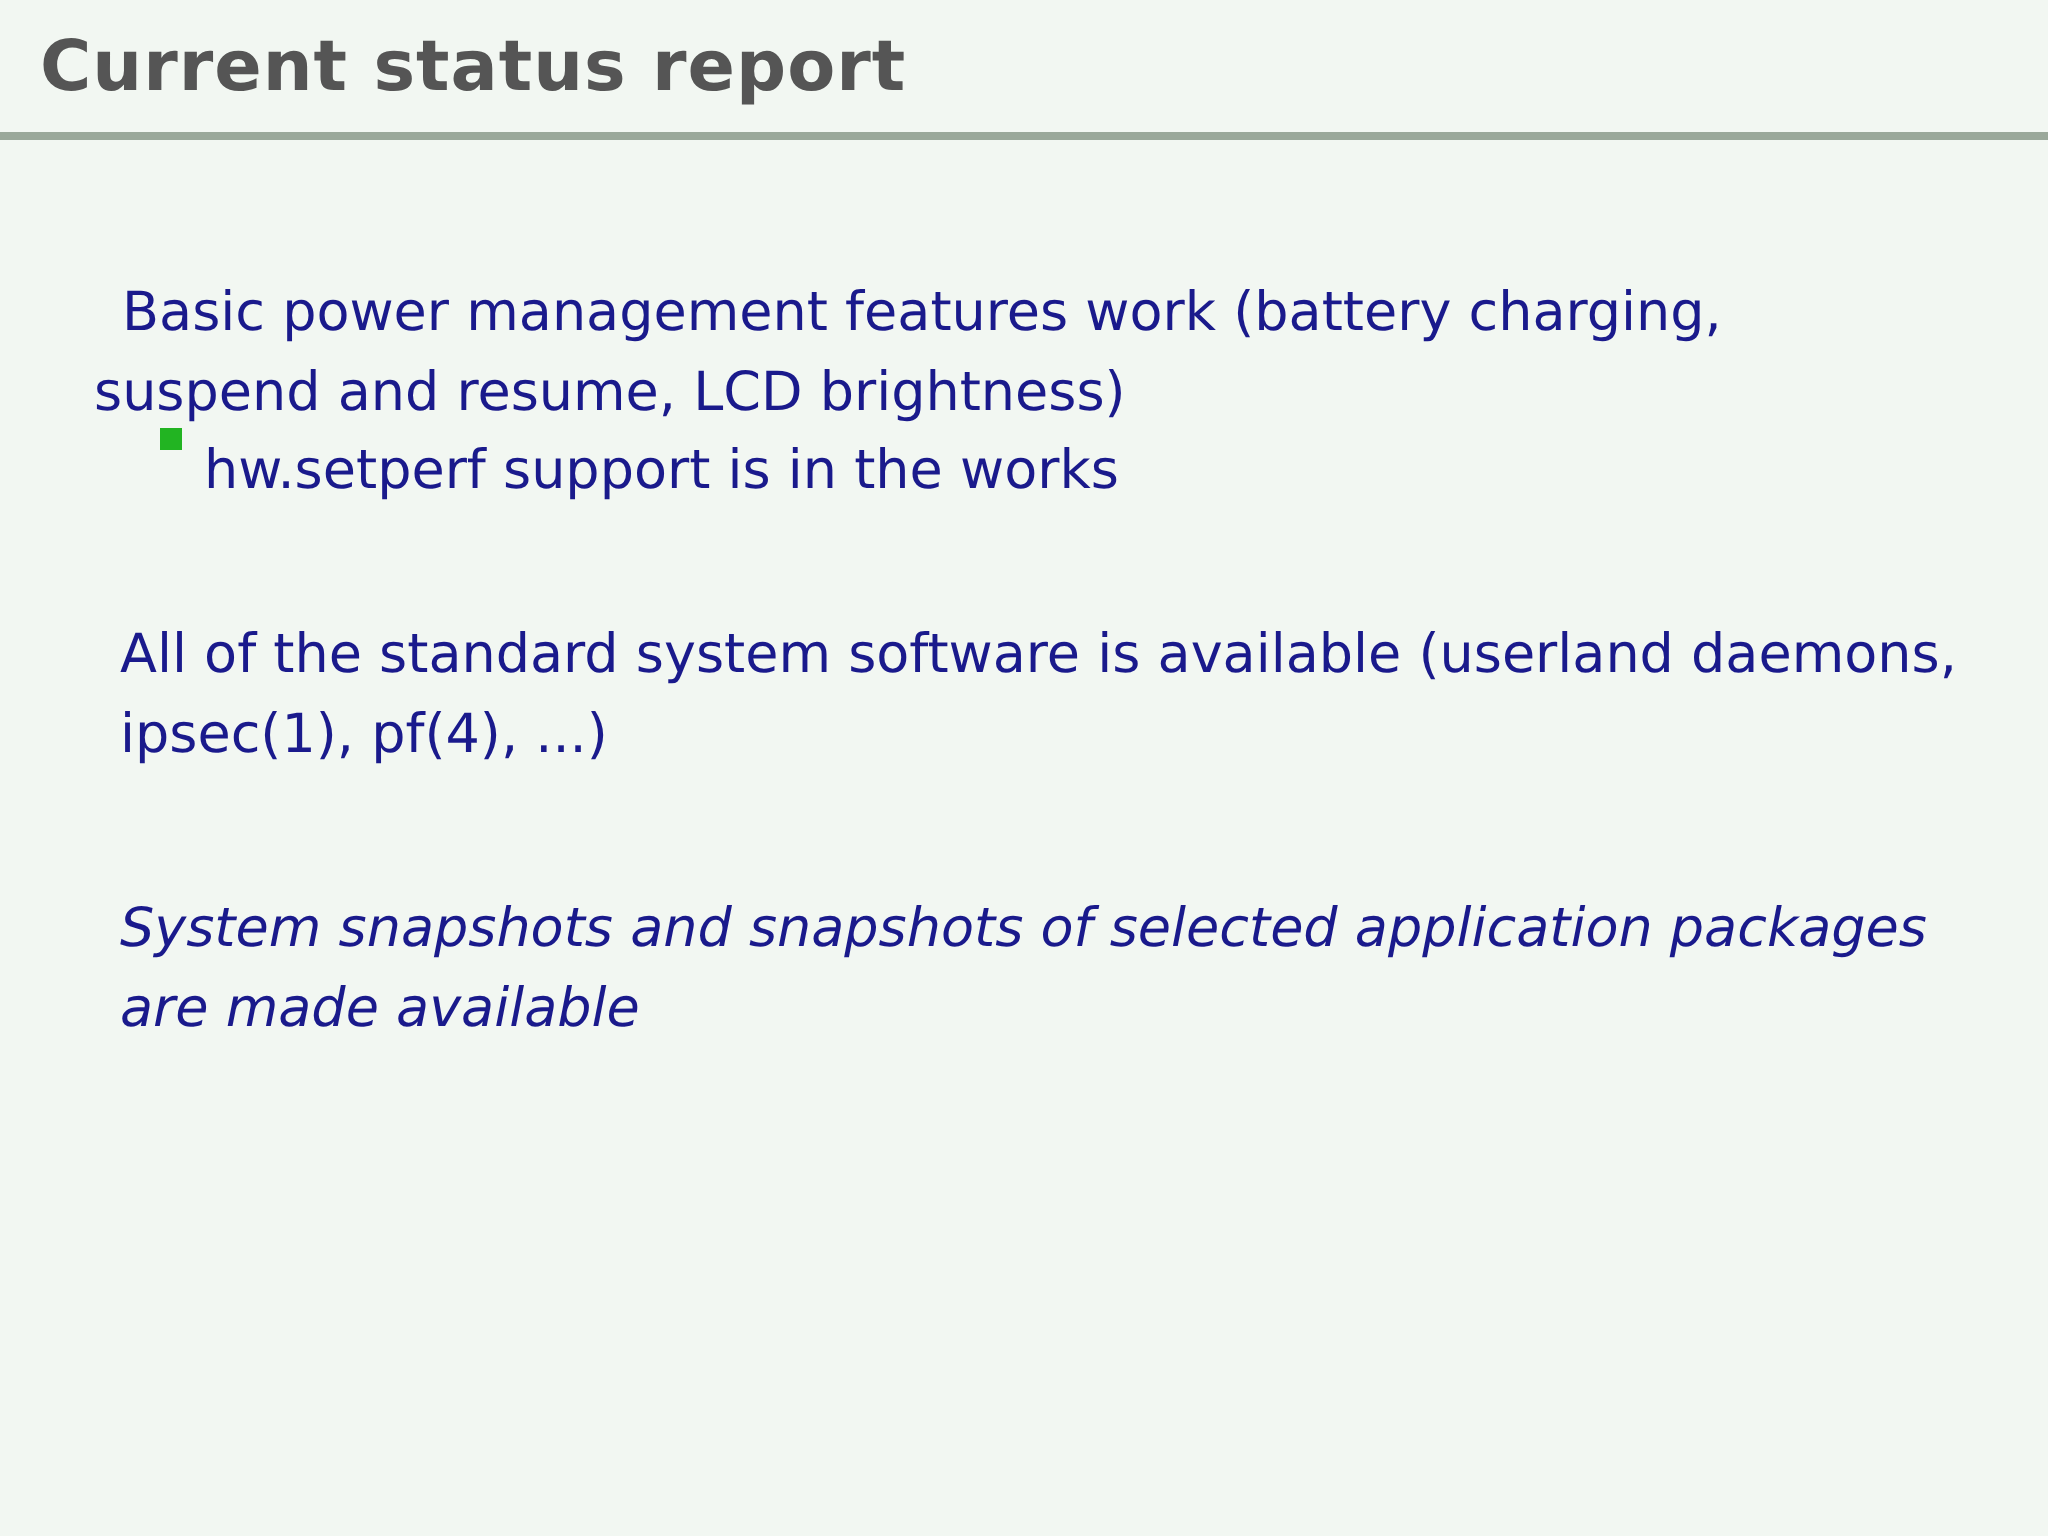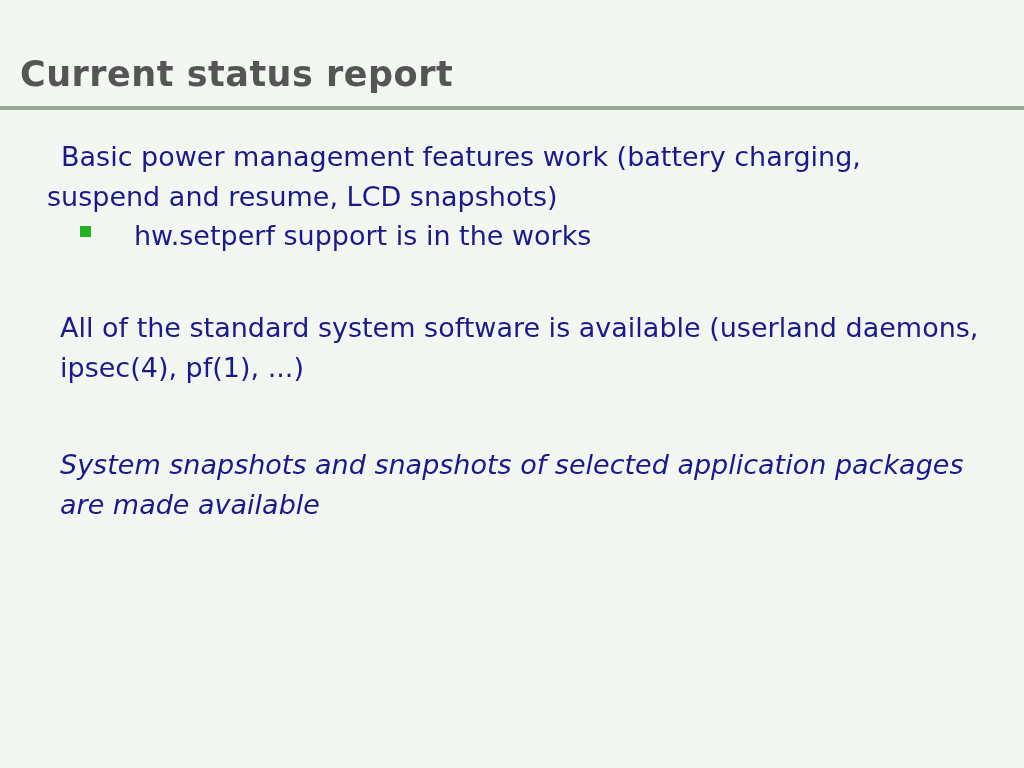--- a/index.html
+++ b/index.html
@@ -20,21 +20,20 @@
     box-sizing: border-box;
     background: #f2f7f2;
   }
   .slide-header {
     position: absolute;
     left: 0;
     top: 0;
     width: 1024px;
     height: 72px;
     box-sizing: border-box;
-    margin-top: 40px;
   }
   .slide-title {
     position: absolute;
     left: 20px;
     top: 14px;
     font-family: "DejaVu Sans", sans-serif;
     font-size: 35px;
     font-weight: bold;
     color: #555555;
     letter-spacing: 0.5px;
@@ -75,22 +74,21 @@
     width: 900px;
   }
   .block-1 .para {
     text-indent: 14px;
   }
   .sub-item {
     position: absolute;
     left: 33px;
     top: 82px;
     display: flex;
-    align-items: center;
-    gap: 32px;
+    align-items: flex-start;
   }
   .bullet-square {
     display: inline-block;
     width: 11px;
     height: 11px;
     background: #22b422;
     margin-right: 11px;
     position: relative;
     top: -5px;
     flex: none;
@@ -122,29 +120,29 @@
 <div class="slide">
 
   <div class="slide-header">
     <div class="slide-title">Current status report</div>
     <div class="header-rule"></div>
   </div>
 
   <div class="content">
 
     <div class="block block-1">
-      <div class="para">Basic power management features work (battery charging, suspend and resume, LCD snapshots)</div>
+      <div class="para">Basic power management features work (battery charging, suspend and resume, LCD brightness)</div>
       <div class="sub-item">
         <span class="bullet-square"></span>
         <span class="sub-text">hw.setperf support is in the works</span>
       </div>
     </div>
 
     <div class="block block-2">
-      <div class="para">All of the standard system software is available (userland daemons, ipsec(4), pf(1), ...)</div>
+      <div class="para">All of the standard system software is available (userland daemons, ipsec(1), pf(4), ...)</div>
     </div>
 
     <div class="block block-3">
       <div class="para">System snapshots and snapshots of selected application packages are made available</div>
     </div>
 
   </div>
 </div>
 
 </body></html>

